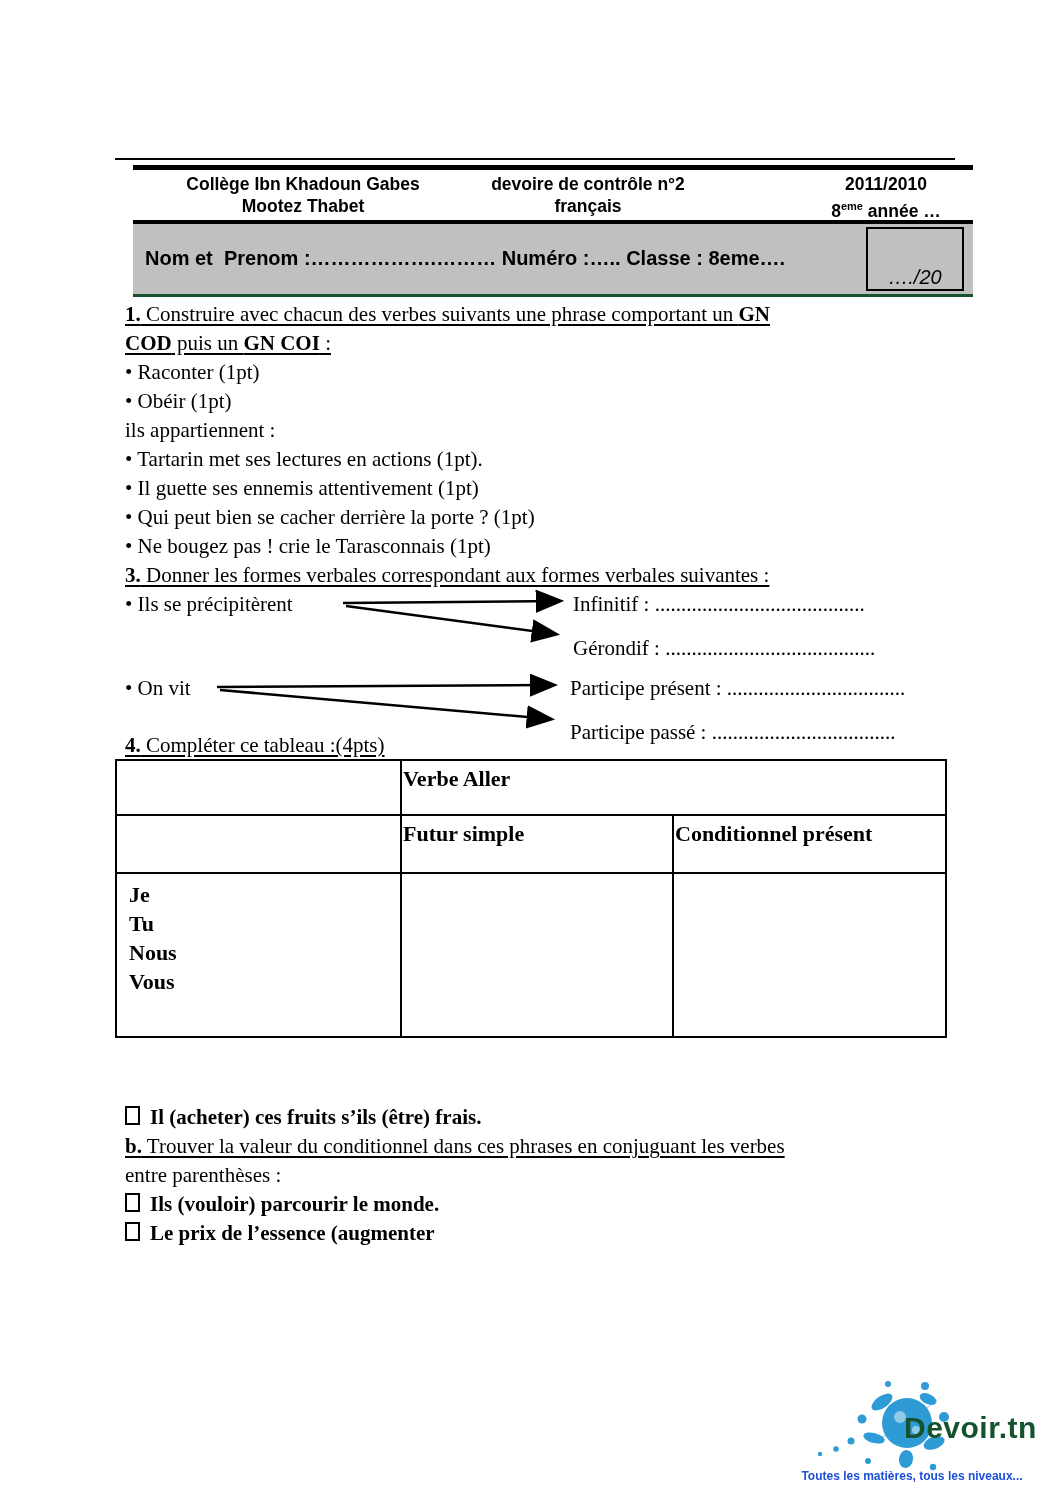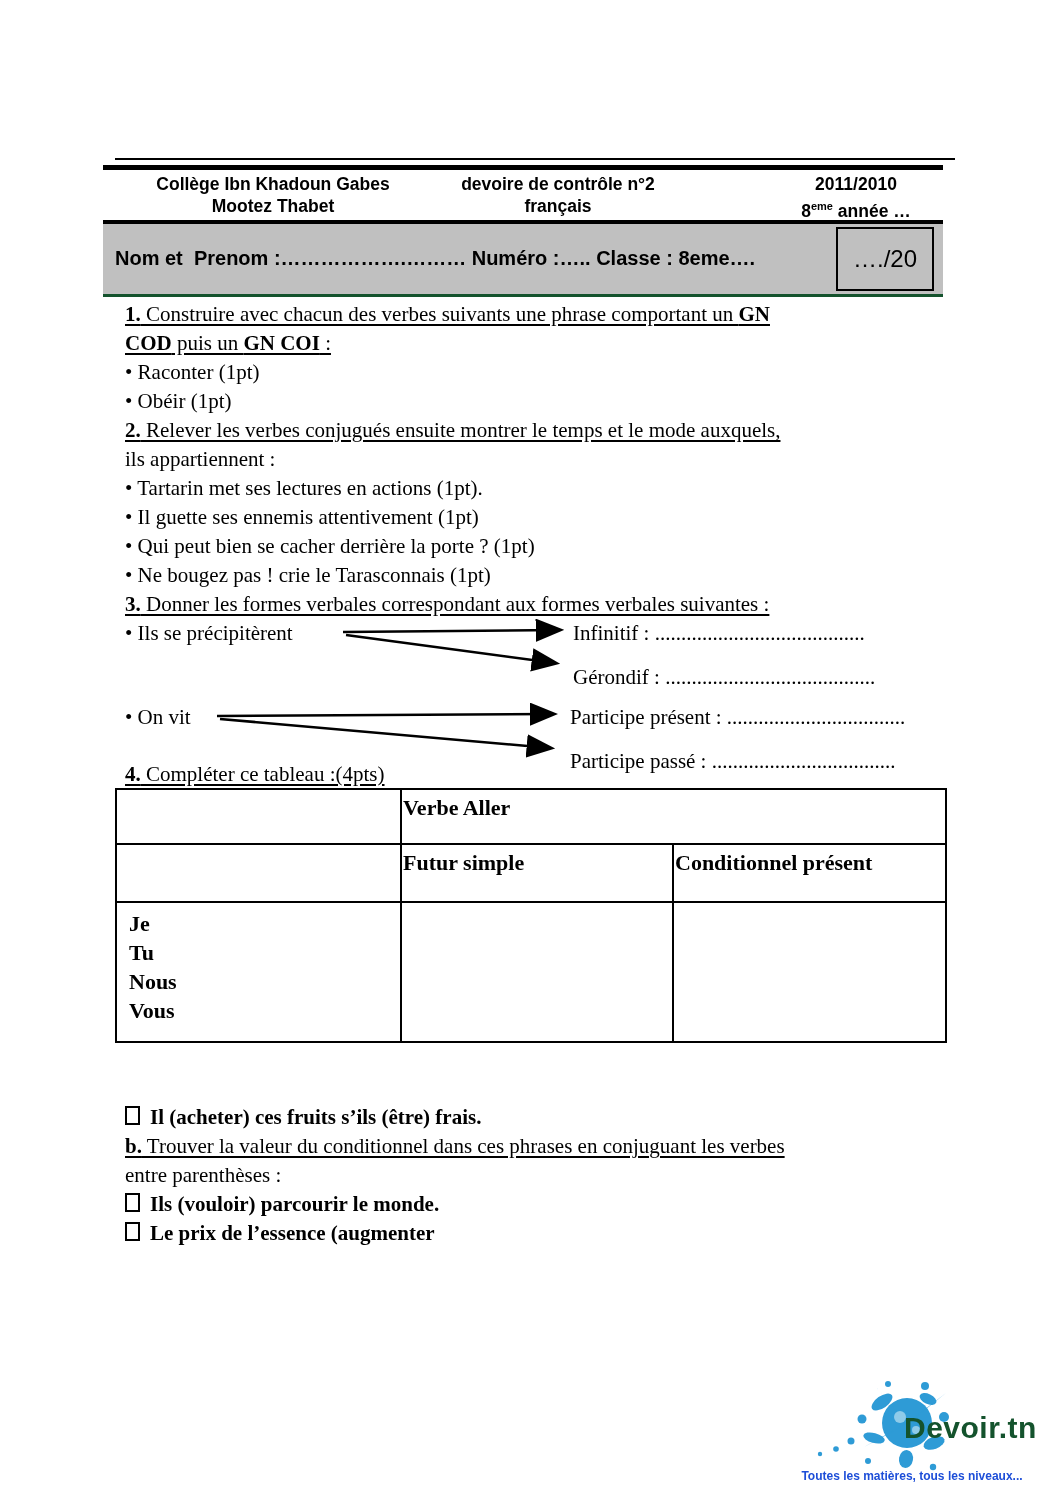--- a/index.html
+++ b/index.html
@@ -3,57 +3,57 @@
 <meta charset="utf-8">
 <style>
   html,body{margin:0;padding:0;background:#fff;}
   .page{position:relative;width:1058px;height:1497px;background:#ffffff;overflow:hidden;
         font-family:"Liberation Serif",serif;color:#000;}
 
   
   .rule-thin{position:absolute;left:115px;top:158px;width:840px;height:2px;background:#000;}
 
   
-  .doc-header{position:absolute;left:103px;top:165px;width:840px;}
+  .doc-header{position:absolute;left:133px;top:165px;width:840px;}
   .rule-thick{height:5px;background:#000;}
   .header-row{position:relative;height:50px;}
   .hcol{position:absolute;text-align:center;font-family:"Liberation Sans",sans-serif;
         font-weight:bold;font-size:17.5px;line-height:22px;top:3px;}
   .hcol-left{left:0;width:340px;}
   .hcol-center{left:310px;width:290px;}
   .hcol-right{left:648px;width:210px;}
   sup.gr{font-size:11px;vertical-align:super;}
 
   .name-bar{position:relative;height:70px;background:#c0c0c0;border-bottom:3px solid #14532d;}
   .name-text{position:absolute;left:12px;top:23px;font-family:"Liberation Sans",sans-serif;
              font-weight:bold;font-size:20px;white-space:pre;}
   .score-box{position:absolute;right:9px;top:3px;width:94px;height:60px;border:2px solid #000;
-             display:flex;align-items:center;justify-content:center;
-             font-family:"Liberation Sans",sans-serif;font-size:24px;}
+             display:flex;align-items:flex-end;justify-content:center;
+             font-family:"Liberation Sans",sans-serif;font-size:20px;font-style:italic;}
 
   
   .body-flow{position:absolute;left:115px;top:300px;width:840px;font-size:21px;}
   .line{height:29px;line-height:29px;padding-left:10px;white-space:pre-wrap;}
   .u{text-decoration:underline;text-decoration-thickness:2px;text-underline-offset:3px;}
   b{font-weight:bold;}
 
   
   .match{position:relative;height:58px;}
   .match .src{position:absolute;left:10px;top:0;height:29px;line-height:29px;white-space:pre;}
   .match .tgt1{position:absolute;top:0;height:29px;line-height:29px;white-space:pre;}
   .match .tgt2{position:absolute;top:44px;height:29px;line-height:29px;white-space:pre;}
   .match svg{position:absolute;left:0;top:0;}
   .spacer26{height:26px;}
   .hline{height:27px;line-height:27px;padding-left:10px;white-space:pre-wrap;}
 
   
   table.conj{border-collapse:collapse;margin-left:0;}
   table.conj td{border:2px solid #000;vertical-align:top;font-size:22px;font-weight:bold;}
   .c1{width:271px;} .c2{width:268px;} .c3{width:269px;}
-  .r1{height:55px;} .r2{height:58px;} .r3{height:140px;}
+  .r1{height:55px;} .r2{height:58px;} .r3{height:164px;}
   .tc{padding-top:5px;}
   .pronouns{padding:6px 0 0 12px;line-height:29px;}
 
   
   .ex5{position:absolute;left:115px;top:1103px;width:840px;font-size:21px;}
   .tofu{display:inline-block;width:11px;height:15px;border:2px solid #000;
         margin-right:10px;vertical-align:-1px;}
 
   
   .footer{position:absolute;right:10px;bottom:6px;width:272px;height:116px;}
@@ -96,21 +96,20 @@
     </div>
   </div>
 
   <div class="body-flow">
 
     <div class="line"><span class="u"><b>1.</b><span> Construire avec chacun des verbes suivants une phrase comportant un </span><b>GN</b></span></div>
     <div class="line"><span class="u"><b>COD</b><span> puis un </span><b>GN COI</b><span> :</span></span></div>
     <div class="line">• Raconter (1pt)</div>
     <div class="line">• Obéir (1pt)</div>
 
-    <div class="line"><span class="u"><b>2.</b><span> Relever les verbes conjugués ensuite montrer le temps et le mode auxquels,</span></span></div>
     <div class="line">ils appartiennent :</div>
     <div class="line">• Tartarin met ses lectures en actions (1pt).</div>
     <div class="line">• Il guette ses ennemis attentivement (1pt)</div>
     <div class="line">• Qui peut bien se cacher derrière la porte ? (1pt)</div>
     <div class="line">• Ne bougez pas ! crie le Tarasconnais (1pt)</div>
 
     <div class="line"><span class="u"><b>3.</b><span> Donner les formes verbales correspondant aux formes verbales suivantes :</span></span></div>
 
     <div class="match">
       <span class="src">• Ils se précipitèrent</span>

